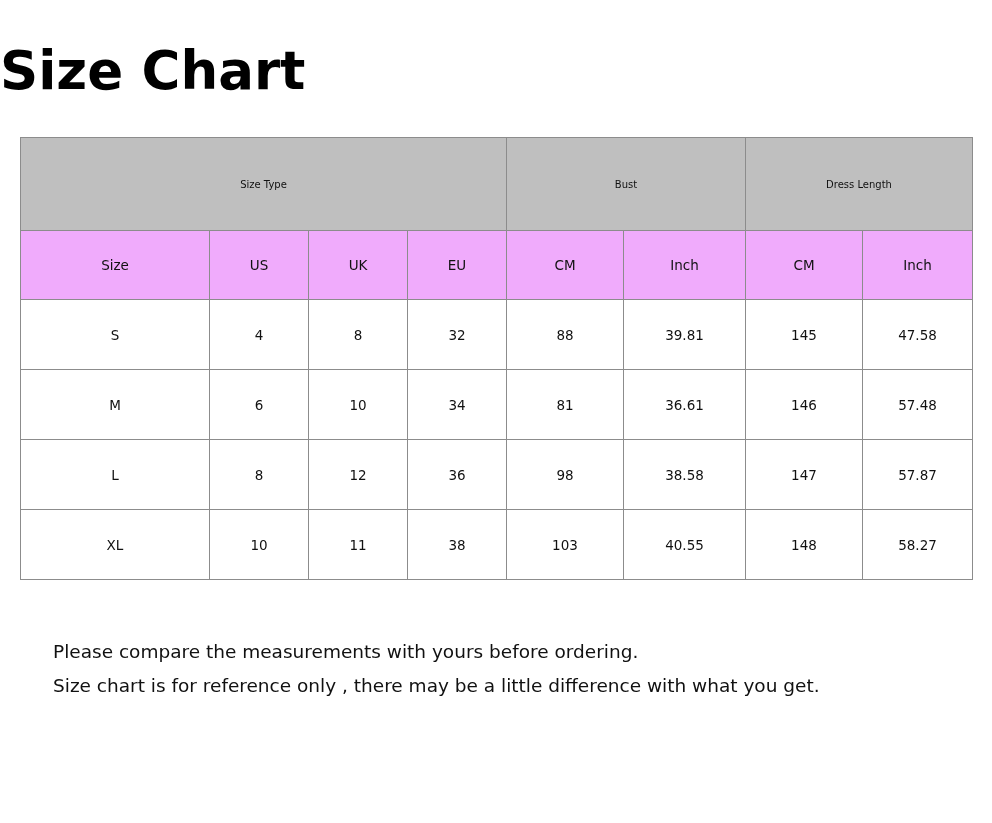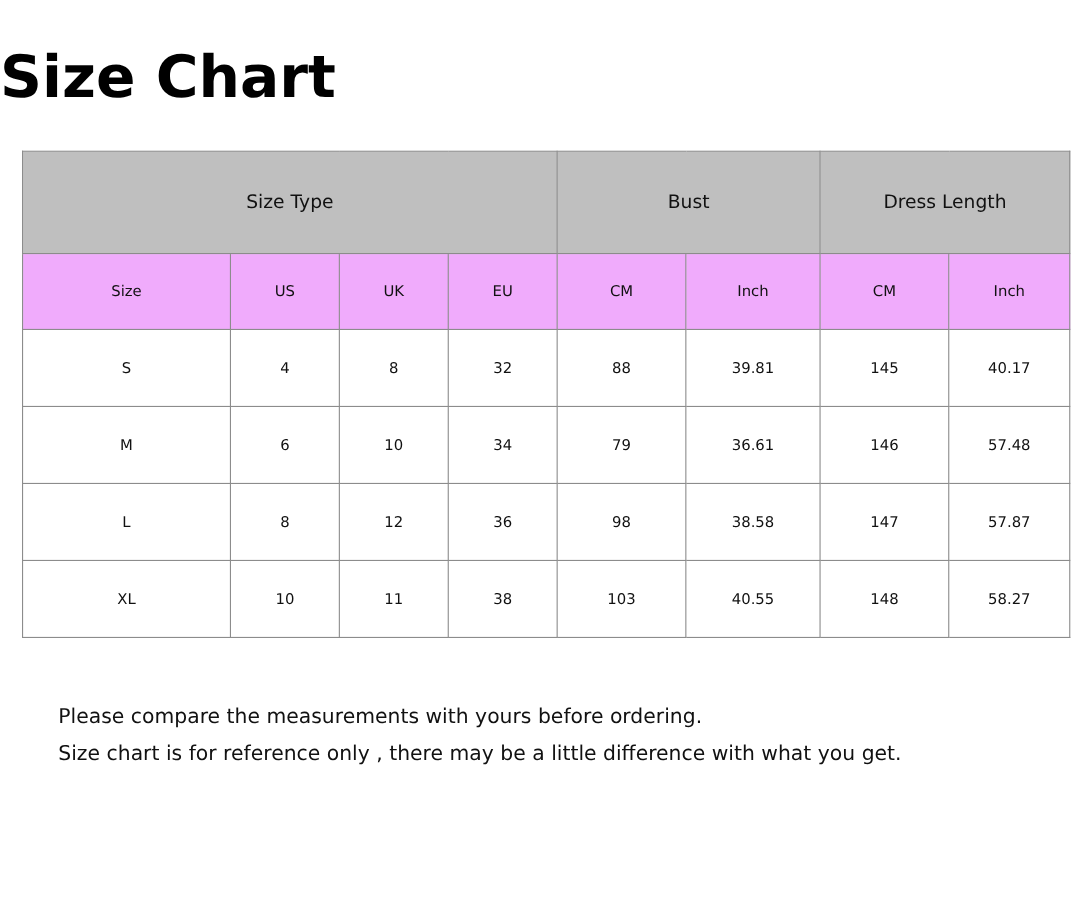--- a/index.html
+++ b/index.html
@@ -44,21 +44,21 @@
     border: 1px solid #8c8c8c;
     text-align: center;
     vertical-align: middle;
     font-size: 13px;
     color: #111111;
     font-family: "DejaVu Sans", sans-serif;
   }
   tr.group-row td {
     background: #bfbfbf;
     height: 90px;
-    font-size: 17px;
+    font-size: 10px;
   }
   tr.head-row td {
     background: #f0abfc;
     height: 66px;
     font-size: 13.5px;
   }
   tr.data-row td {
     background: #ffffff;
     height: 67px;
     font-size: 13.5px;
@@ -115,28 +115,28 @@
         </tr>
 
         <tr class="data-row">
           <td>S</td>
           <td>4</td>
           <td>8</td>
           <td>32</td>
           <td>88</td>
           <td>39.81</td>
           <td>145</td>
-          <td>40.17</td>
+          <td>47.58</td>
         </tr>
         <tr class="data-row">
           <td>M</td>
           <td>6</td>
           <td>10</td>
           <td>34</td>
-          <td>79</td>
+          <td>81</td>
           <td>36.61</td>
           <td>146</td>
           <td>57.48</td>
         </tr>
         <tr class="data-row">
           <td>L</td>
           <td>8</td>
           <td>12</td>
           <td>36</td>
           <td>98</td>

